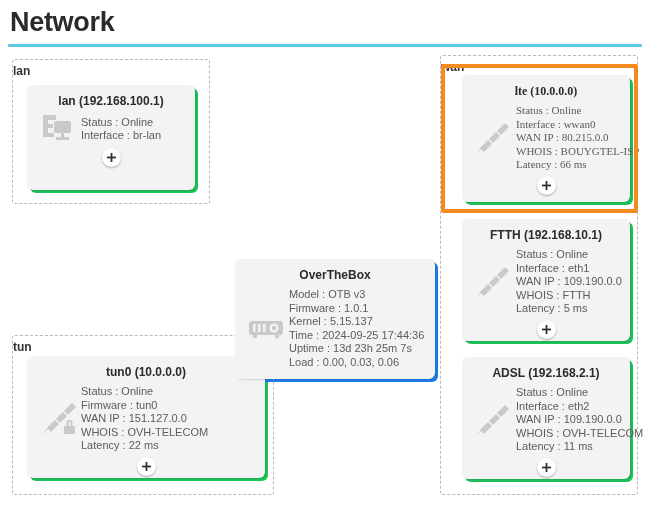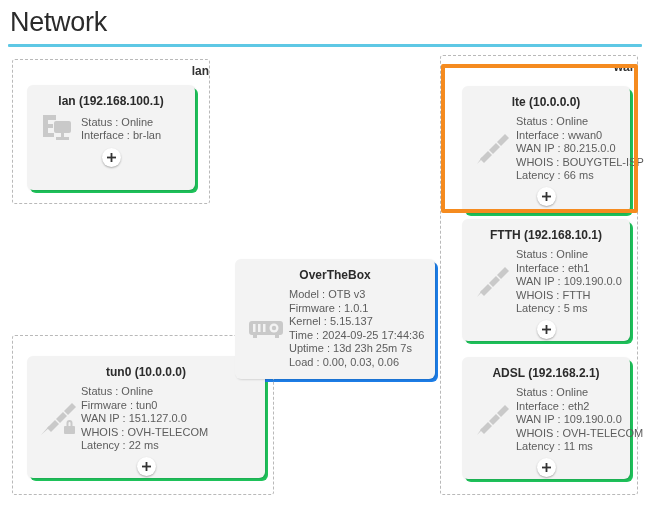--- a/index.html
+++ b/index.html
@@ -12,21 +12,21 @@
     background: #ffffff;
     font-family: "Liberation Sans", sans-serif;
     color: #2b2b2b;
     overflow: hidden;
     position: relative;
   }
 
   
   #page-title {
     font-size: 27px;
-    font-weight: normal;
+    font-weight: bold;
     color: #2b2b2b;
     margin: 4px 0 0 10px;
     letter-spacing: -0.3px;
     line-height: 36px;
   }
   #title-rule {
     height: 3px;
     background: #5ec8e5;
     margin: 4px 8px 0 8px;
     border-radius: 1px;
@@ -40,21 +40,21 @@
   }
 
   
   .group {
     position: absolute;
     border: 1px dashed #b9b9b9;
     border-radius: 3px;
     box-sizing: border-box;
   }
   .group-label {
-    text-align: right;
+    text-align: left;
     font-size: 12px;
     font-weight: bold;
     color: #333333;
     padding-top: 4px;
     line-height: 15px;
   }
   #group-lan   { left: 12px;  top: 12px;  width: 198px; height: 145px; }
   #group-tun   { left: 12px;  top: 288px; width: 262px; height: 160px; }
   #group-wan   { left: 440px; top: 8px;   width: 198px; height: 440px; }
 
@@ -123,21 +123,21 @@
     align-items: center;
     justify-content: center;
     cursor: pointer;
   }
   .plus-btn svg { display: block; }
 
   
   #card-lan   { left: 27px;  top: 38px;  width: 168px; height: 105px; }
   #card-tun0  { left: 27px;  top: 309px; width: 238px; height: 122px; }
   #card-otb   { left: 235px; top: 212px; width: 200px; height: 120px; }
-  #card-lte   { left: 462px; top: 39px;  width: 168px; height: 127px; }
+  #card-lte   { left: 462px; top: 28px;  width: 168px; height: 127px; font-family: Liberation Serif, serif; }
   #card-ftth  { left: 462px; top: 172px; width: 168px; height: 122px; }
   #card-adsl  { left: 462px; top: 310px; width: 168px; height: 122px; }
 
   
   #selection-highlight {
     position: absolute;
     left: 441px;
     top: 17px;
     width: 197px;
     height: 149px;

